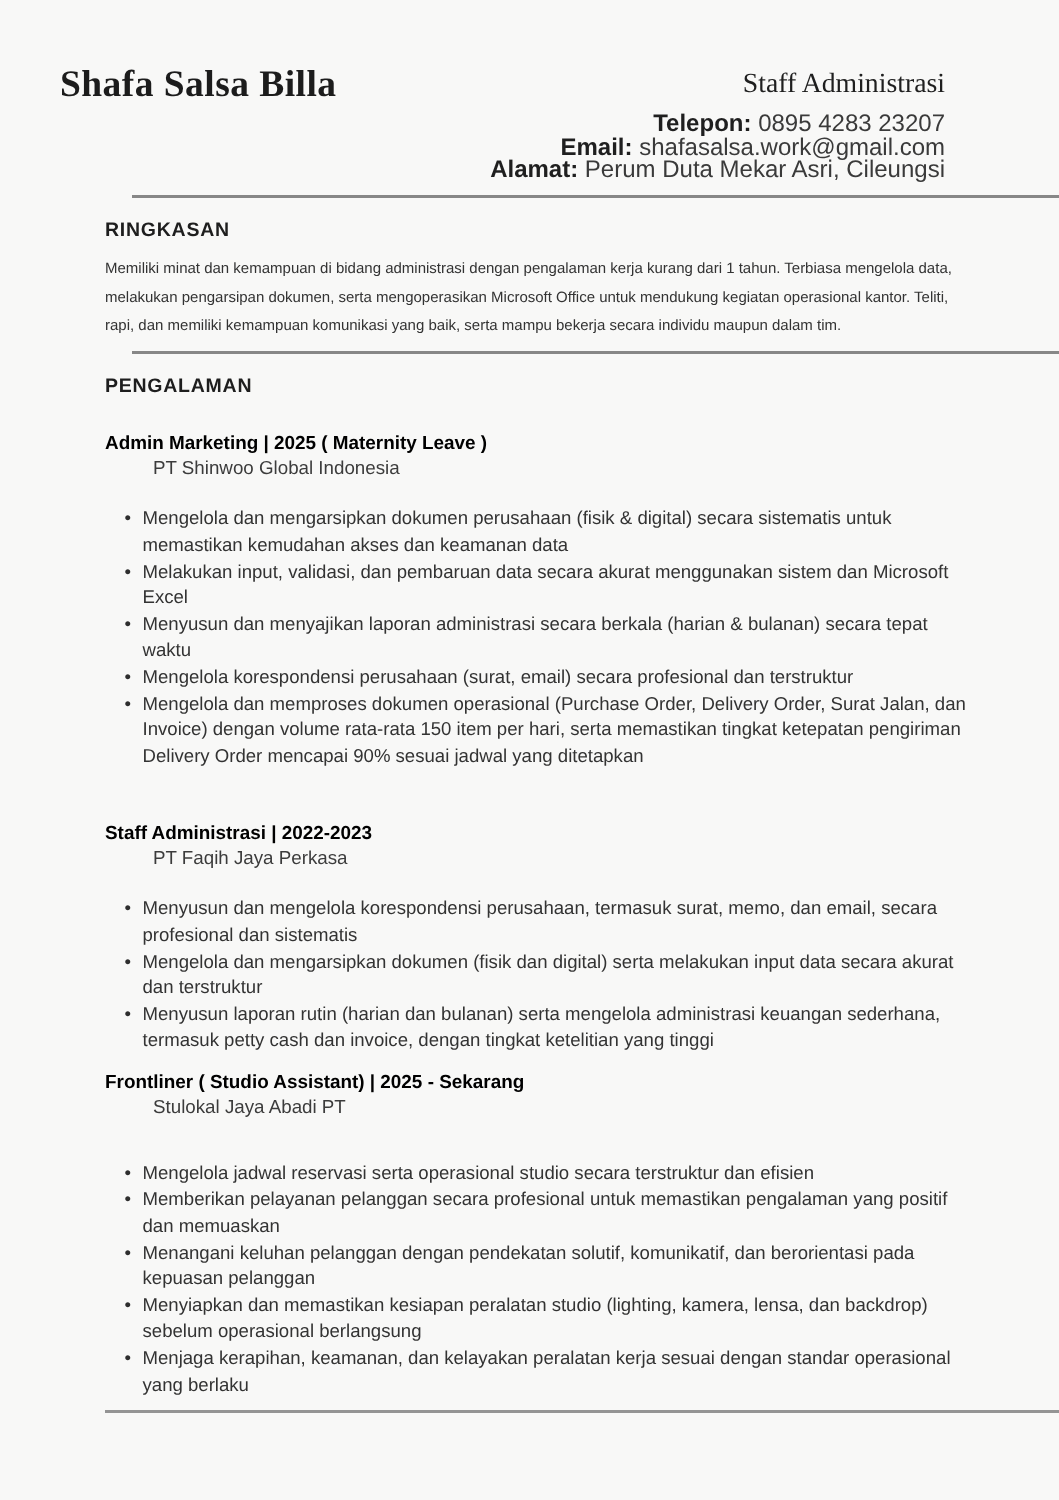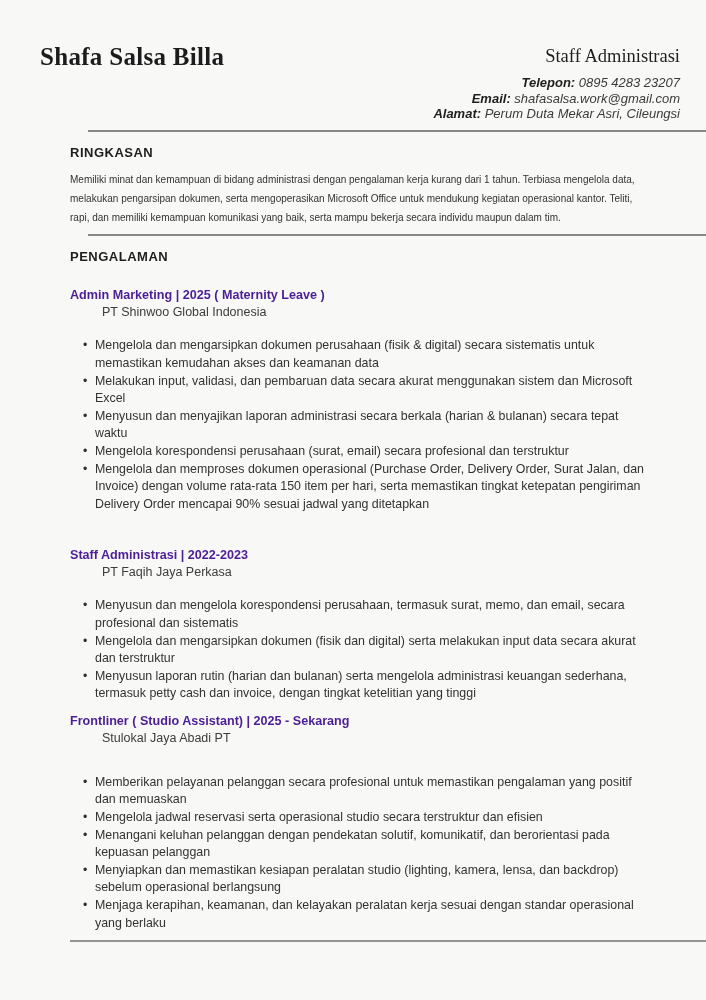--- a/index.html
+++ b/index.html
@@ -17,21 +17,21 @@
     height: 1000px;
     overflow: hidden;
     background: #f8f8f7;
   }
 
   
   .header {
     display: flex;
     justify-content: space-between;
     align-items: flex-start;
-    padding: 30px 26px 8px 40px;
+    padding: 30px 76px 8px 40px;
   }
   .person-name {
     font-family: "Liberation Serif", serif;
     font-size: 25px;
     font-weight: 700;
     color: #1c1c1c;
     letter-spacing: 0.3px;
     margin: 12px 0 0 0;
     line-height: 30px;
   }
@@ -39,24 +39,23 @@
   .job-title {
     font-family: "Liberation Serif", serif;
     font-size: 18.5px;
     font-weight: 400;
     color: #1f1f1f;
     margin-top: 15px;
     line-height: 23px;
   }
   .contacts {
     margin-top: 7px;
-    font-size: 13px;
+    font-size: 16px;
     line-height: 15.5px;
     color: #3a3a3a;
-    font-style: italic;
   }
   .contact-label { font-weight: 700; color: #1f1f1f; }
 
   
   .rule {
     border: none;
     border-top: 2px solid #878787;
     margin: 0 0 0 88px;
   }
   .rule-2 { margin-top: 7px; }
@@ -83,21 +82,21 @@
     line-height: 19.3px;
     color: #333333;
     margin: 9px 0 0 0;
   }
 
   
   .job { display: flow-root; }
   .job-heading {
     font-size: 12.6px;
     font-weight: 700;
-    color: #4c1d95;
+    color: #000000;
     margin: 0;
     line-height: 17px;
   }
   .job-1 .job-heading { margin-top: 22px; }
   .job-2 .job-heading { margin-top: 34px; }
   .job-3 .job-heading { margin-top: 10px; }
   .job-company {
     font-size: 12.5px;
     color: #3c3c3c;
     line-height: 17px;
@@ -171,22 +170,22 @@
         <li>Menyusun dan mengelola korespondensi perusahaan, termasuk surat, memo, dan email, secara profesional dan sistematis</li>
         <li>Mengelola dan mengarsipkan dokumen (fisik dan digital) serta melakukan input data secara akurat dan terstruktur</li>
         <li>Menyusun laporan rutin (harian dan bulanan) serta mengelola administrasi keuangan sederhana, termasuk petty cash dan invoice, dengan tingkat ketelitian yang tinggi</li>
       </ul>
     </article>
 
     <article class="job job-3">
       <h3 class="job-heading">Frontliner ( Studio Assistant) | 2025 - Sekarang</h3>
       <div class="job-company">Stulokal Jaya Abadi PT</div>
       <ul class="job-bullets">
+        <li>Mengelola jadwal reservasi serta operasional studio secara terstruktur dan efisien</li>
         <li>Memberikan pelayanan pelanggan secara profesional untuk memastikan pengalaman yang positif dan memuaskan</li>
-        <li>Mengelola jadwal reservasi serta operasional studio secara terstruktur dan efisien</li>
         <li>Menangani keluhan pelanggan dengan pendekatan solutif, komunikatif, dan berorientasi pada kepuasan pelanggan</li>
         <li>Menyiapkan dan memastikan kesiapan peralatan studio (lighting, kamera, lensa, dan backdrop) sebelum operasional berlangsung</li>
         <li>Menjaga kerapihan, keamanan, dan kelayakan peralatan kerja sesuai dengan standar operasional yang berlaku</li>
       </ul>
     </article>
   </section>
 
   <hr class="rule rule-bottom">
 
 </div>

